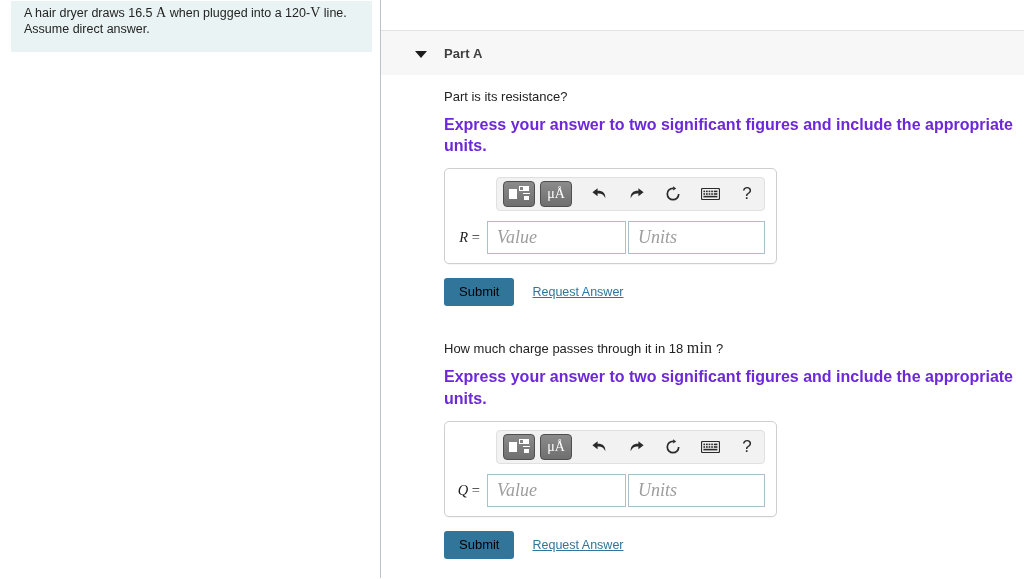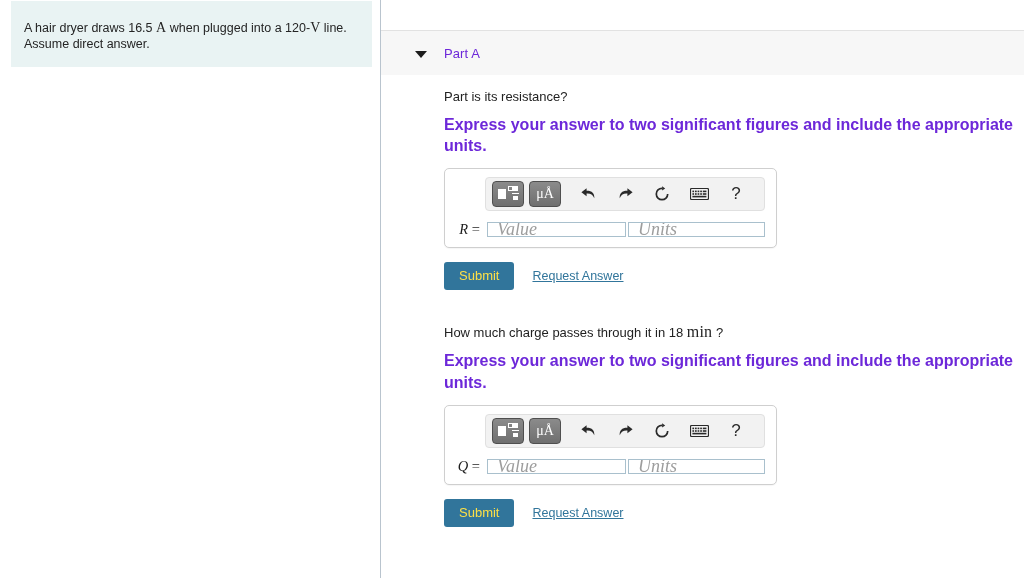--- a/index.html
+++ b/index.html
@@ -25,21 +25,21 @@
     width: 381px;
     height: 579px;
     background: #ffffff;
     box-sizing: border-box;
   }
   #problem-statement {
     position: absolute;
     left: 11px;
     top: 1px;
     width: 361px;
-    padding: 18px 13px 14px 13px;
+    padding: 3px 13px 14px 13px;
     box-sizing: border-box;
     background: #e9f3f3;
     color: #242424;
     font-size: 12.5px;
     line-height: 1.27;
   }
   #problem-statement .mathtxt {
     font-family: "Liberation Serif", "DejaVu Serif", serif;
     font-size: 14px;
     letter-spacing: 0.1px;
@@ -88,22 +88,22 @@
     left: 0;
     top: 4px;
     width: 0;
     height: 0;
     border-left: 6.5px solid transparent;
     border-right: 6.5px solid transparent;
     border-top: 7px solid #1c1c1c;
   }
   .part-title {
     font-size: 13px;
-    font-weight: normal;
-    color: #6d28d9;
+    font-weight: bold;
+    color: #404040;
     letter-spacing: 0.1px;
   }
 
   .part-body {
     padding-left: 63px;
     padding-top: 13px;
     box-sizing: border-box;
   }
   .question-text {
     font-size: 13px;
@@ -136,21 +136,21 @@
   }
   .answer-toolbar {
     background: #f2f2f2;
     border: 1px solid #e0e0e0;
     border-radius: 4px;
     height: 34px;
     display: flex;
     align-items: center;
     padding: 0 6px;
     box-sizing: border-box;
-    margin-left: 31px;
+    margin-left: 42px;
     margin-right: 2px;
   }
   .tb-btn-dark {
     width: 32px;
     height: 26px;
     background: linear-gradient(#8b8b8b, #6f6f6f);
     border: 1px solid #4f4f4f;
     border-radius: 4px;
     display: flex;
     align-items: center;
@@ -221,21 +221,21 @@
     padding-right: 7px;
     box-sizing: border-box;
     font-family: "Liberation Serif", "DejaVu Serif", serif;
     font-size: 14.5px;
     color: #1d1d1d;
     flex: 0 0 auto;
     white-space: nowrap;
   }
   .var-label i { font-style: italic; }
   .ans-input {
-    height: 15px;
+    height: 33px;
     border: 1px solid #a9c0cd;
     background: #ffffff;
     box-sizing: border-box;
     font-family: "Liberation Serif", "DejaVu Serif", serif;
     font-style: italic;
     font-size: 18px;
     color: #9d9d9d;
     padding: 0 9px;
     outline: none;
   }
@@ -248,21 +248,21 @@
   .ans-units { width: 137px; }
 
   
   .submit-row {
     display: flex;
     align-items: center;
     margin-top: 14px;
   }
   .submit-button {
     background: #31759b;
-    color: #fde047;
+    color: #000000;
     border: none;
     border-radius: 3px;
     font-family: "Liberation Sans", sans-serif;
     font-size: 13px;
     padding: 7px 15px 8px 15px;
     cursor: pointer;
     line-height: 1;
   }
   .request-answer {
     margin-left: 18px;

